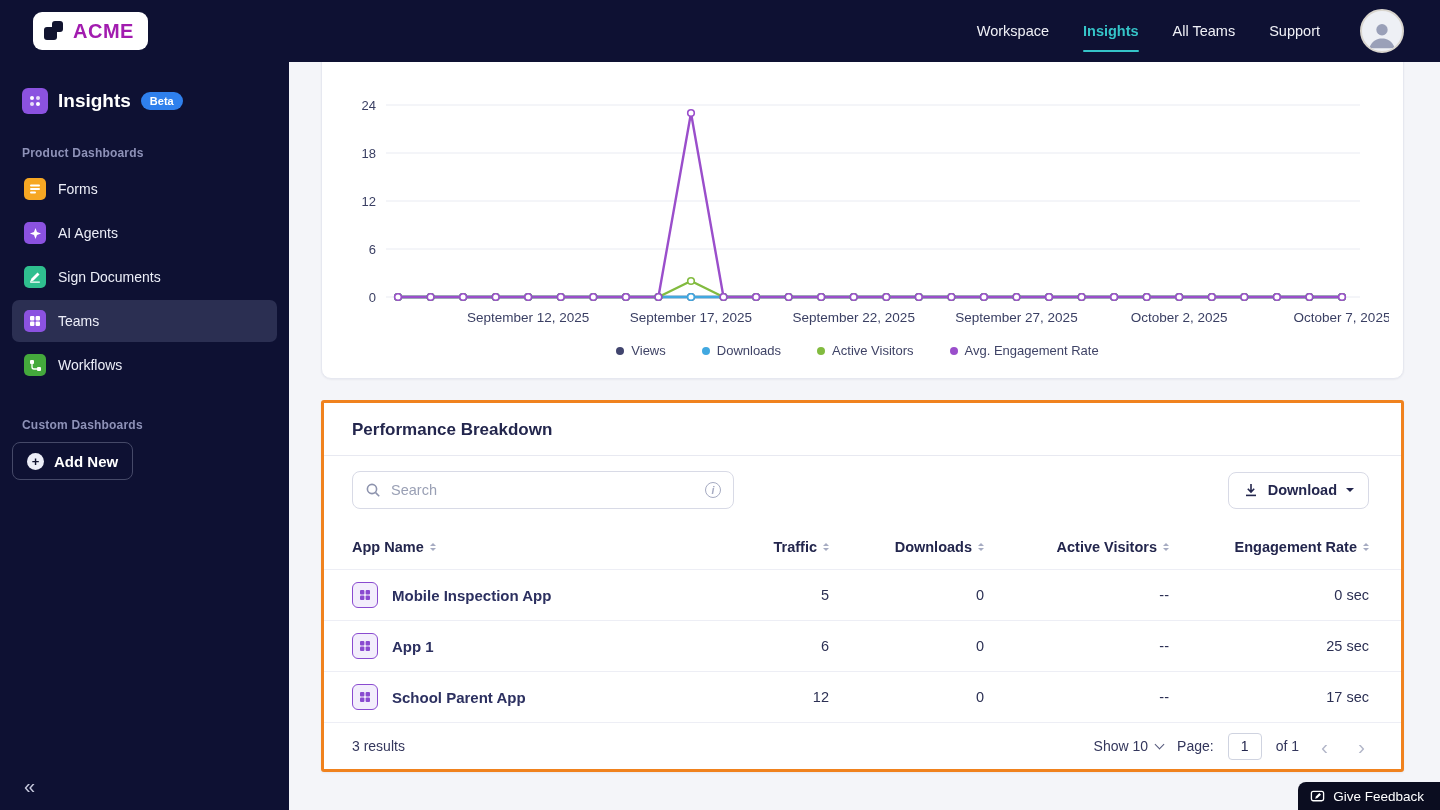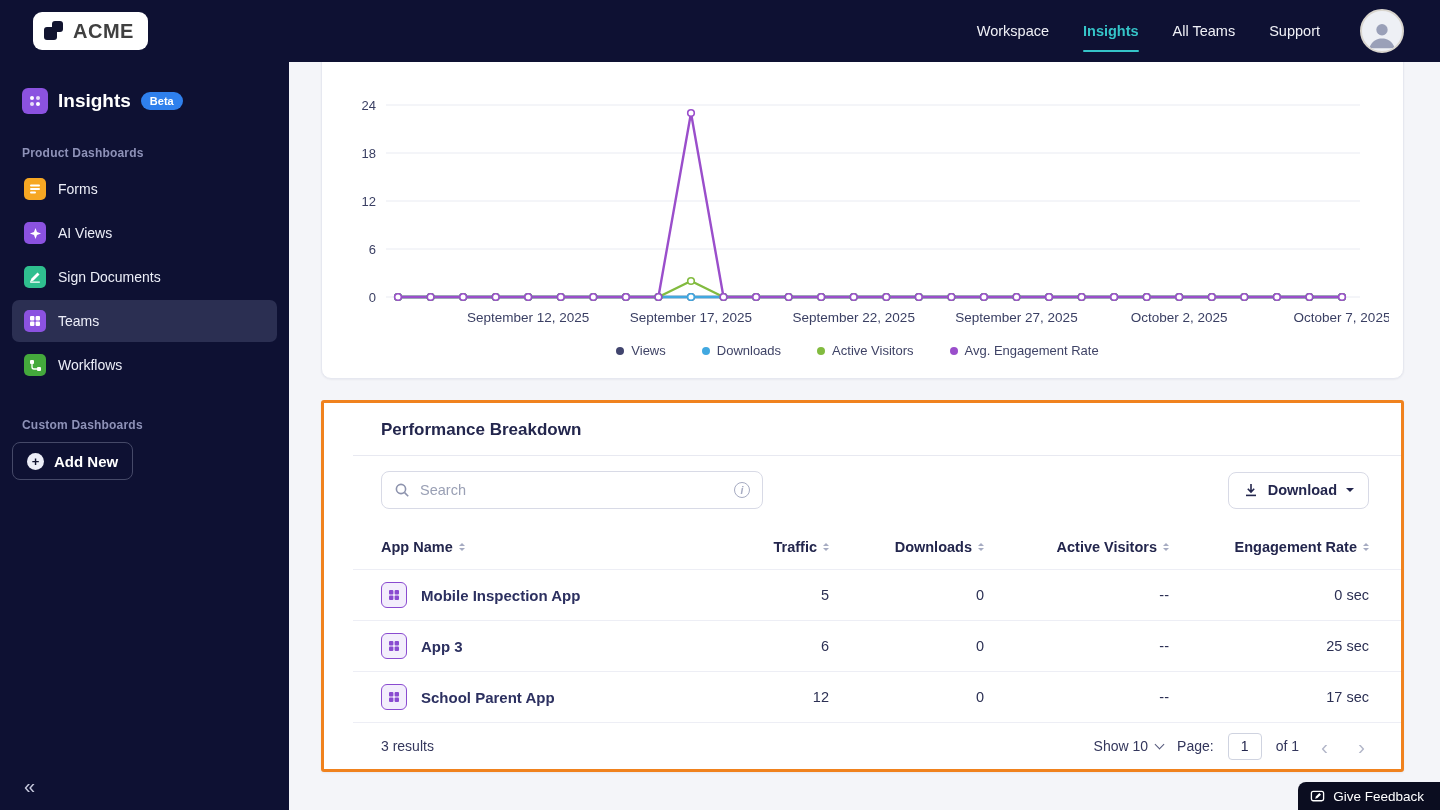--- a/index.html
+++ b/index.html
@@ -17,21 +17,21 @@
     background:#0e1133; display:flex; align-items:center; z-index:4;
   }
   .logo-box {
     margin-left:33px; background:#fff; border-radius:9px;
     height:38px; padding:0 14px 0 10px; display:flex; align-items:center; gap:8px;
     cursor:pointer;
   }
   .logo-mark { width:22px; height:22px; position:relative; }
   .logo-mark::before { content:""; position:absolute; left:1px; top:7px; width:13px; height:13px; background:#11142f; border-radius:3px; }
   .logo-mark::after  { content:""; position:absolute; left:9px; top:1px; width:11px; height:11px; background:#11142f; border-radius:3px; }
-  .logo-text { font-size:20px; font-weight:800; color:#404040; letter-spacing:.5px; }
+  .logo-text { font-size:20px; font-weight:800; color:#a21caf; letter-spacing:.5px; }
 
   .topnav { margin-left:auto; display:flex; align-items:center; gap:34px; padding-right:16px; }
   .nav-item { position:relative; color:#f0f1f7; font-size:14.5px; cursor:pointer; text-decoration:none; }
   .nav-item.active { color:#35c4c8; font-weight:700; }
   .nav-item.active::after { content:""; position:absolute; left:0; right:0; bottom:-13px; height:2px; background:#35c4c8; border-radius:2px; }
   .avatar {
     width:44px; height:44px; border-radius:50%; background:#eef0f5; border:2px solid #d9d5ce;
     overflow:hidden; margin-left:6px; margin-right:20px; cursor:pointer; display:flex; align-items:flex-end; justify-content:center;
   }
   .avatar svg { width:34px; height:34px; }
@@ -65,21 +65,21 @@
   .main { position:absolute; top:62px; left:289px; right:0; bottom:0; background:#f4f5f9; overflow:hidden; }
   .card { background:#fff; border:1px solid #e6e8f0; border-radius:10px; box-shadow:0 1px 2px rgba(20,24,60,.05); }
   .chart-card { margin:-12px 36px 0 32px; padding:8px 16px 10px 6px; }
   svg text { font-family:"Liberation Sans", sans-serif; }
   .legend { display:flex; justify-content:center; gap:36px; margin:4px 0 10px 0; }
   .legend-item { display:flex; align-items:center; gap:7px; cursor:pointer; }
   .legend-dot { width:8px; height:8px; border-radius:50%; }
   .legend-label { font-size:13px; color:#3f4366; }
 
   
-  .perf-card { margin:21px 36px 0 32px; border:3px solid #f0821e; border-radius:3px; background:#fff; box-shadow:0 1px 2px rgba(20,24,60,.05);padding-left:29px; }
+  .perf-card { margin:21px 36px 0 32px; border:3px solid #f0821e; border-radius:3px; background:#fff; box-shadow:0 1px 2px rgba(20,24,60,.05); }
   .perf-title { font-size:17px; font-weight:700; color:#23264d; padding:17px 28px 15px 28px; border-bottom:1px solid #e8e9f1; }
   .toolbar { display:flex; align-items:center; justify-content:space-between; padding:15px 32px 15px 28px; }
   .search-box { display:flex; align-items:center; gap:10px; width:382px; height:38px; border:1px solid #d8dae6; border-radius:8px; padding:0 12px; background:#fff;justify-content:center; }
   .search-box input { border:none; outline:none; flex:1; font-size:14.5px; color:#33365c; font-family:"Liberation Sans", sans-serif; }
   .search-box input::placeholder { color:#9aa0b5; }
   .info-icon { width:16px; height:16px; border:1.4px solid #a6abc2; border-radius:50%; color:#a6abc2; font-size:10.5px; font-style:italic; font-weight:700; display:flex; align-items:center; justify-content:center; cursor:pointer; }
   .download-btn { display:flex; align-items:center; gap:9px; height:37px; border:1px solid #d8dae6; border-radius:8px; background:#fff; padding:0 14px; cursor:pointer; }
   .download-label { font-size:14.5px; font-weight:700; color:#23264d; font-family:"Liberation Sans", sans-serif; }
   .caret-down { width:0; height:0; border:4.5px solid transparent; border-top-color:#23264d; margin-top:4px; }
 
@@ -162,21 +162,21 @@
             </svg>
         </span>
         <span class="menu-label">Forms</span>
       </div>
       <div class="menu-item">
         <span class="menu-icon" style="background:#8b52e0">
           <svg width="13" height="13" viewBox="0 0 14 14">
               <polygon points="7,1 8.6,5.4 13,7 8.6,8.6 7,13 5.4,8.6 1,7 5.4,5.4" fill="#fff"></polygon>
             </svg>
         </span>
-        <span class="menu-label">AI Views</span>
+        <span class="menu-label">AI Agents</span>
       </div>
       <div class="menu-item">
         <span class="menu-icon" style="background:#2fbf8f">
           <svg width="12" height="12" viewBox="0 0 12 12">
               <polygon points="1,11 2.5,7.5 8.5,1.5 10.5,3.5 4.5,9.5" fill="#fff"></polygon>
               <rect x="1" y="10.4" width="10" height="1.3" rx=".6" fill="#fff"></rect>
             </svg>
         </span>
         <span class="menu-label">Sign Documents</span>
       </div>
@@ -443,21 +443,21 @@
       <div class="trow drow">
         <div class="app-cell">
           <span class="app-icon">
             <svg width="12" height="12" viewBox="0 0 12 12">
                 <rect x="1" y="1" width="4.4" height="4.4" rx="1" fill="#8a4bd0"></rect>
                 <rect x="6.6" y="1" width="4.4" height="4.4" rx="1" fill="#8a4bd0"></rect>
                 <rect x="1" y="6.6" width="4.4" height="4.4" rx="1" fill="#8a4bd0"></rect>
                 <rect x="6.6" y="6.6" width="4.4" height="4.4" rx="1" fill="#8a4bd0"></rect>
               </svg>
           </span>
-          <span class="app-name">App 3</span>
+          <span class="app-name">App 1</span>
         </div>
         <div class="num">6</div>
         <div class="num">0</div>
         <div class="num">--</div>
         <div class="num">25 sec</div>
       </div>
 
       <div class="trow drow">
         <div class="app-cell">
           <span class="app-icon">

